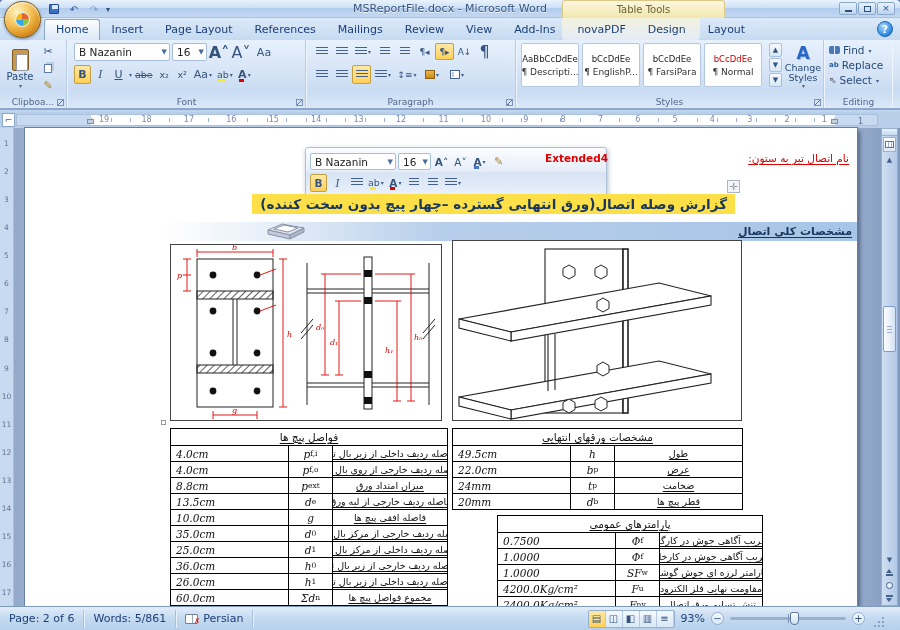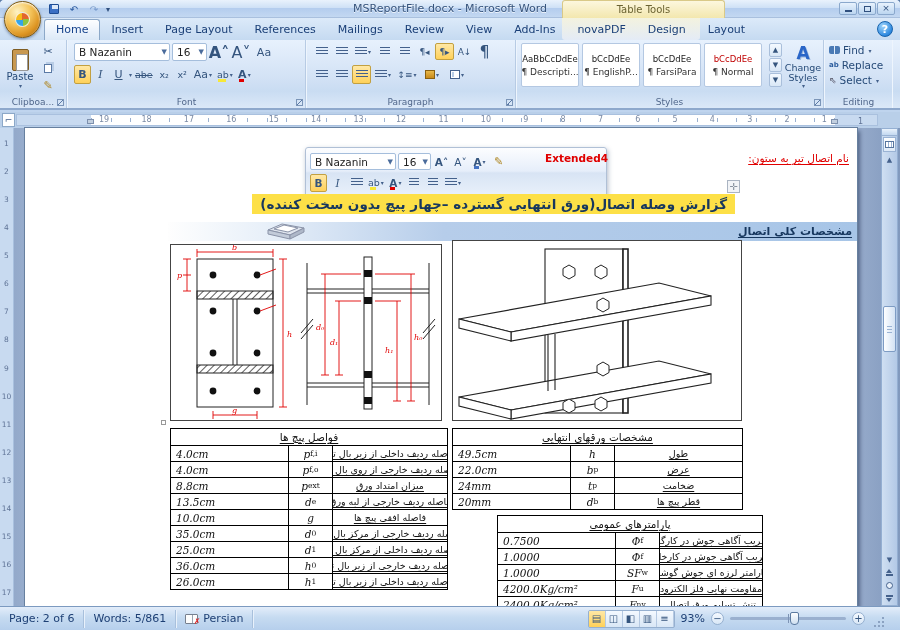--- a/index.html
+++ b/index.html
@@ -691,20 +691,28 @@
             </div>
             <div class="tdesc misspell">فاصله ردیف خارجی از زیر بال تیر</div>
           </div>
           <div class="trow">
             <div class="tval">26.0cm</div>
             <div class="tsym">
               <i>h</i>
               <sub>1</sub>
             </div>
             <div class="tdesc misspell">فاصله ردیف داخلی از زیر بال تیر</div>
+          </div>
+          <div class="trow">
+            <div class="tval">60.0cm</div>
+            <div class="tsym">
+              <i>Σd</i>
+              <sub>n</sub>
+            </div>
+            <div class="tdesc misspell">مجموع فواصل پیچ ها</div>
           </div>
         </div>
       <div class="dtable" style="left:427px;top:300px;width:291px;">
           <div class="trow thead">
             <span class="ttitle misspell">مشخصات ورقهای انتهایی</span>
           </div>
           <div class="trow">
             <div class="tval">49.5cm</div>
             <div class="tsym">
               <i>h</i>

